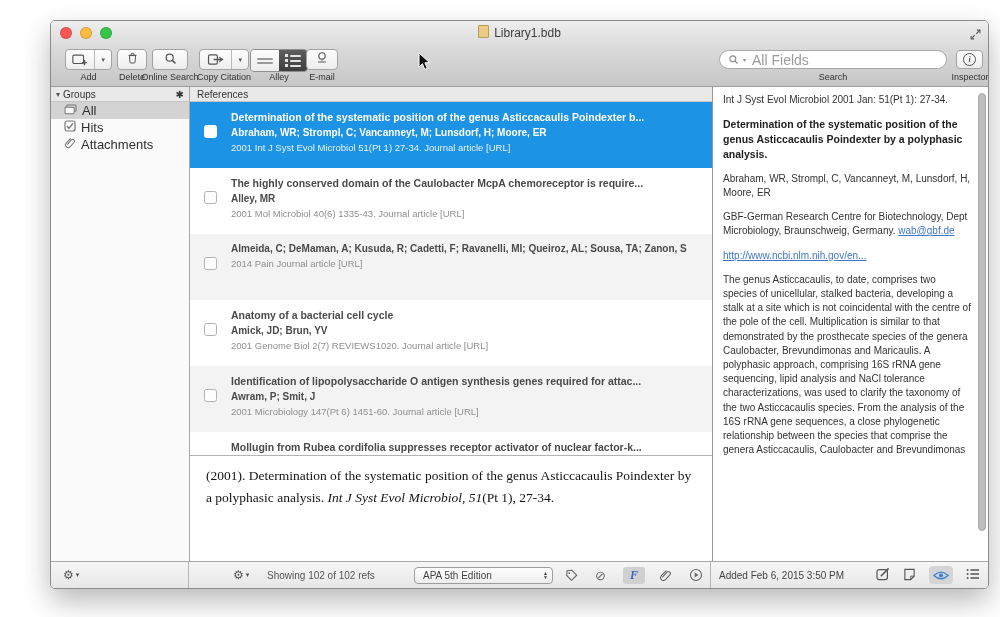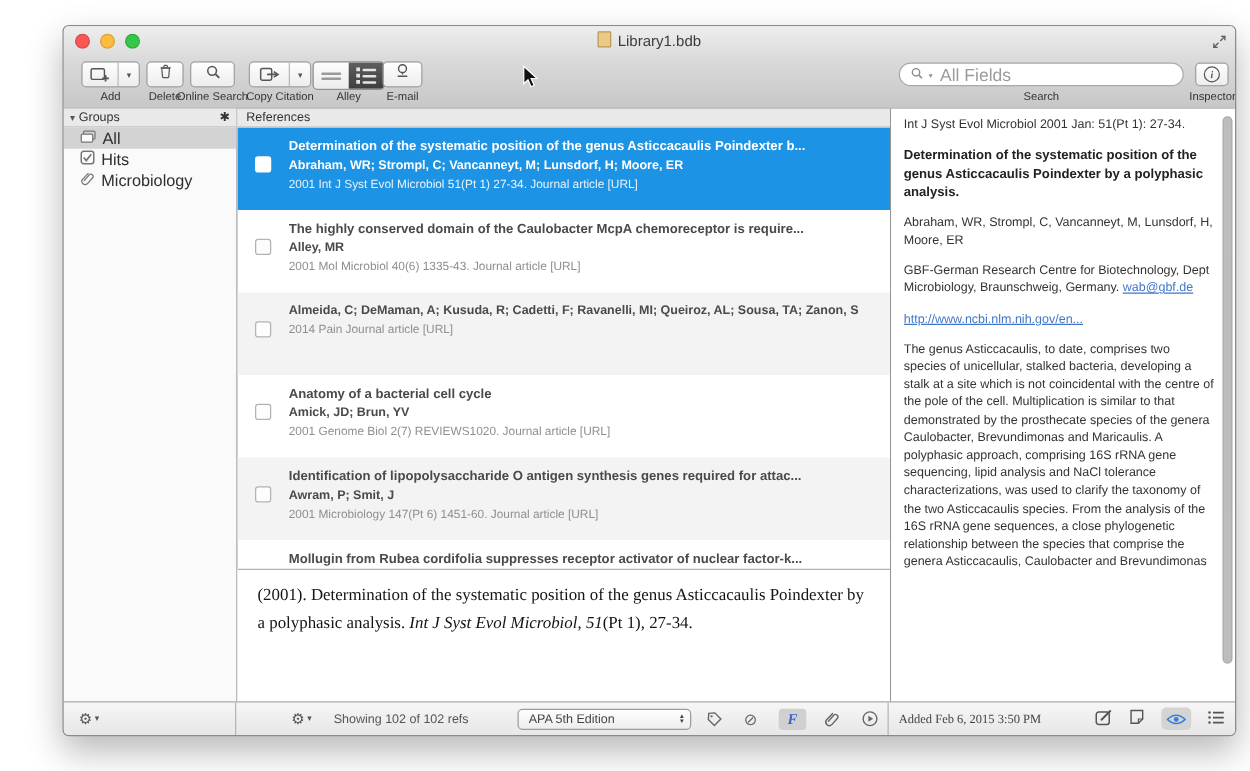--- a/index.html
+++ b/index.html
@@ -90,21 +90,21 @@
   .gearwrap{display:flex;align-items:center;gap:2px;}
   .sb-showing{position:absolute;left:78px;color:#555;}
   .sb-dd{position:absolute;left:225px;width:139px;height:17px;box-sizing:border-box;border:1px solid #9d9d9d;
          border-radius:4px;background:linear-gradient(#fefefe,#ededed);display:flex;align-items:center;
          padding:0 4px 0 8px;justify-content:space-between;}
   .stepper{display:flex;flex-direction:column;line-height:4px;font-size:5px;color:#444;}
   .sb-ico{position:absolute;display:flex;align-items:center;justify-content:center;}
   .slash{font-size:13px;color:#666;line-height:1;}
   .fbadge{width:22px;height:17px;border-radius:3px;background:#d0d0d0;display:flex;align-items:center;justify-content:center;
           font:italic bold 12px "Liberation Serif",serif;color:#3a66c8;}
-  .sb-added{color:#444;font-family:Liberation Serif, serif;}
+  .sb-added{color:#444;}
   .sb-right-icons{margin-left:auto;display:flex;align-items:center;gap:13px;}
   .eyebadge{width:24px;height:18px;border-radius:4px;background:#d4d4d4;display:flex;align-items:center;justify-content:center;}
   
   .cursor{position:absolute;left:418px;top:52px;z-index:50;}
 </style>
 </head>
 <body>
 
 <div class="window">
 
@@ -255,21 +255,21 @@
             <span><svg width="12" height="12" viewBox="0 0 12 12">
                 <rect x="1" y="1" width="10" height="10" rx="2" fill="none" stroke="#777" stroke-width="1.2"></rect>
                 <path d="M3 6 L5 8.4 L9 3.4" fill="none" stroke="#777" stroke-width="1.4"></path>
               </svg></span>
             <span>Hits</span>
           </div>
           <div class="side-item">
             <span><svg width="12" height="12" viewBox="0 0 14 14">
                 <path d="M4 8.6 L8.6 3.4 a2.1 2.1 0 0 1 3.2 2.7 L7 11.5 a3.1 3.1 0 0 1 -4.7 -4 L7.6 2" fill="none" stroke="#777" stroke-width="1.2" stroke-linecap="round"></path>
               </svg></span>
-            <span>Microbiology</span>
+            <span>Attachments</span>
           </div>
         </div>
     </div>
 
     <div class="listcol">
       <div class="panel-head" style="padding-left:7px;">
         <span>References</span>
       </div>
       <div class="rows" id="ref-rows">
           <div class="ref-row sel">

